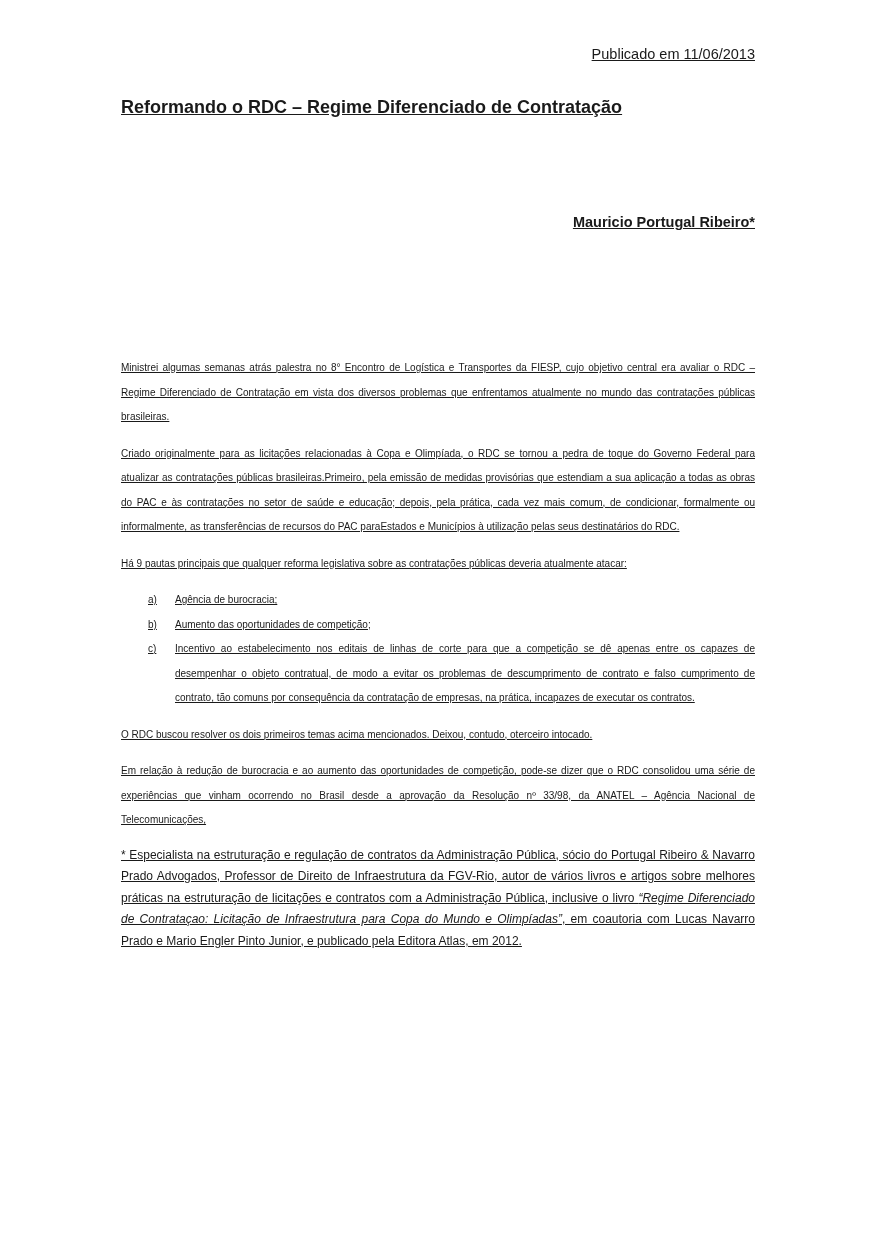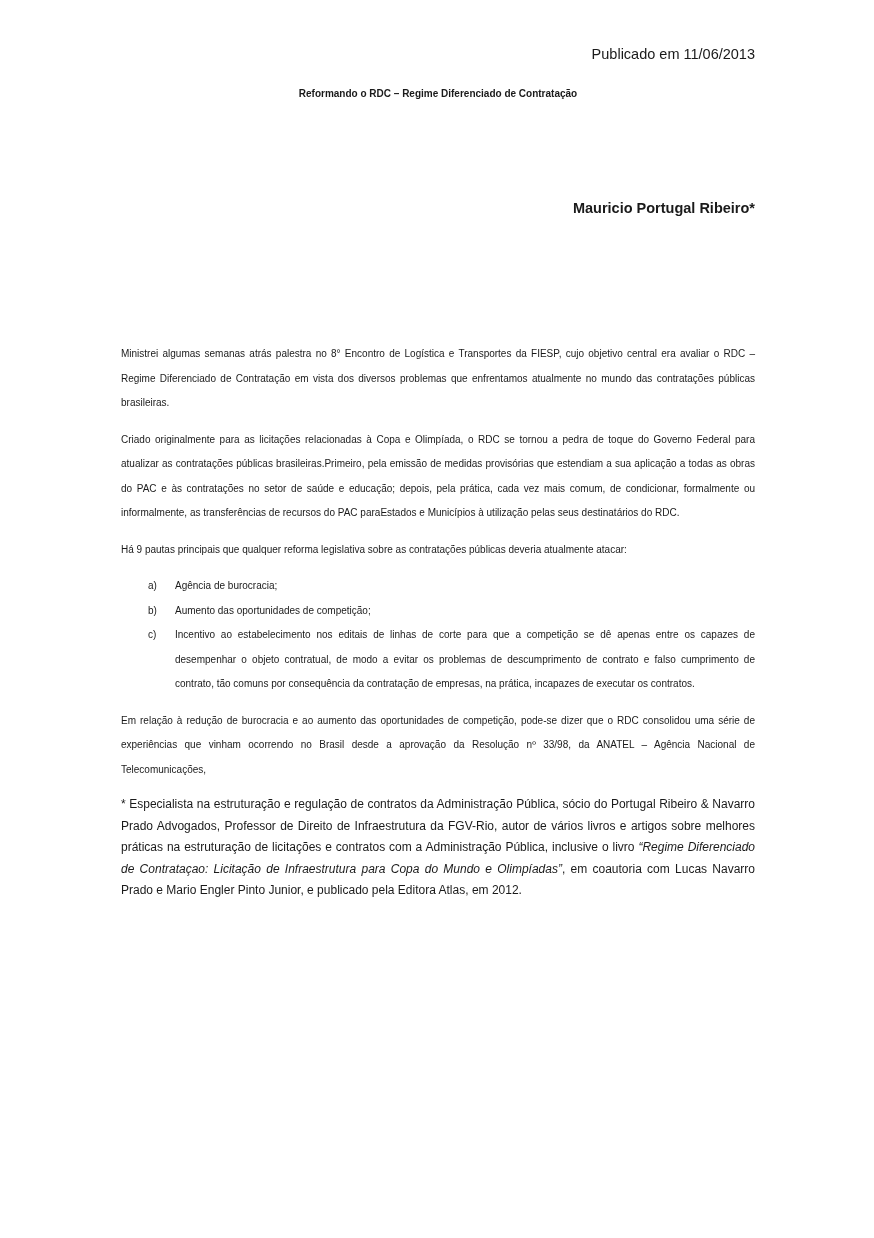--- a/index.html
+++ b/index.html
@@ -8,31 +8,31 @@
     width: 874px;
     height: 1238px;
     font-family: "Liberation Sans", "DejaVu Sans", sans-serif;
     color: #1a1a1a;
     overflow: hidden;
   }
   .page {
     width: 874px;
     height: 1238px;
     padding: 42px 119px 0 121px;
+    text-decoration: underline;
   }
   .published {
     text-align: right;
     font-size: 14.5px;
     line-height: 25px;
   }
   .doc-title {
-    margin-top: 14px;
-    text-align: center;
+    margin-top: 28px;
     font-weight: bold;
-    font-size: 10px;
+    font-size: 18px;
     line-height: 25px;
   }
   .author {
     margin-top: 90px;
     text-align: right;
     font-weight: bold;
     font-size: 14.5px;
     line-height: 25px;
   }
   .body-text { font-size: 10px; }
@@ -92,20 +92,21 @@
       <div class="abc-item">
         <span class="abc-marker">b)</span>
         <span class="abc-text">Aumento das oportunidades de competição;</span>
       </div>
       <div class="abc-item">
         <span class="abc-marker">c)</span>
         <span class="abc-text">Incentivo ao estabelecimento nos editais de linhas de corte para que a competição se dê apenas entre os capazes de desempenhar o objeto contratual, de modo a evitar os problemas de descumprimento de contrato e falso cumprimento de contrato, tão comuns por consequência da contratação de empresas, na prática, incapazes de executar os contratos.</span>
       </div>
     </div>
 
+    <p>O RDC buscou resolver os dois primeiros temas acima mencionados. Deixou, contudo, oterceiro intocado.</p>
 
     <p>Em relação à redução de burocracia e ao aumento das oportunidades de competição, pode-se dizer que o RDC consolidou uma série de experiências que vinham ocorrendo no Brasil desde a aprovação da Resolução nº 33/98, da ANATEL – Agência Nacional de Telecomunicações,</p>
 
   </div>
 
   <div class="footnote">
     <span>* Especialista na estruturação e regulação de contratos da Administração Pública, sócio do Portugal Ribeiro &amp; Navarro Prado Advogados, Professor de Direito de Infraestrutura da FGV-Rio, autor de vários livros e artigos sobre melhores práticas na estruturação de licitações e contratos com a Administração Pública, inclusive o livro </span><span class="book-title">“Regime Diferenciado de Contrataçao: Licitação de Infraestrutura para Copa do Mundo e Olimpíadas”</span><span>, em coautoria com Lucas Navarro Prado e Mario Engler Pinto Junior, e publicado pela Editora Atlas, em 2012.</span>
   </div>
 
 </div>

